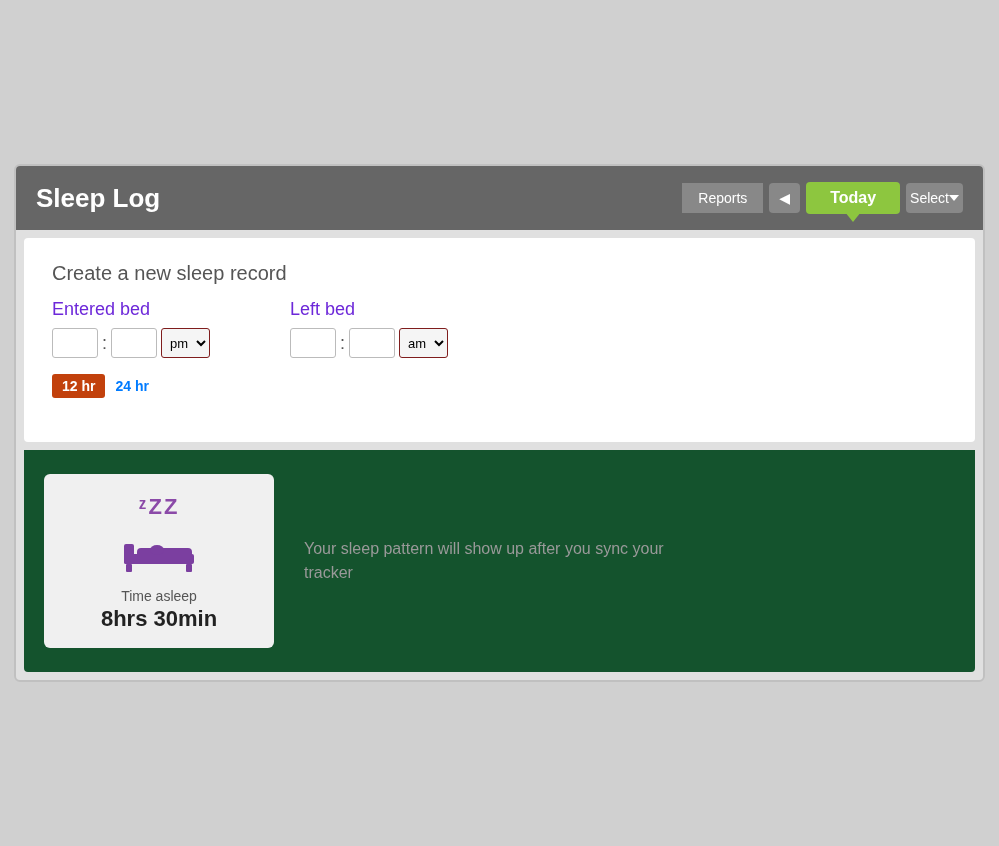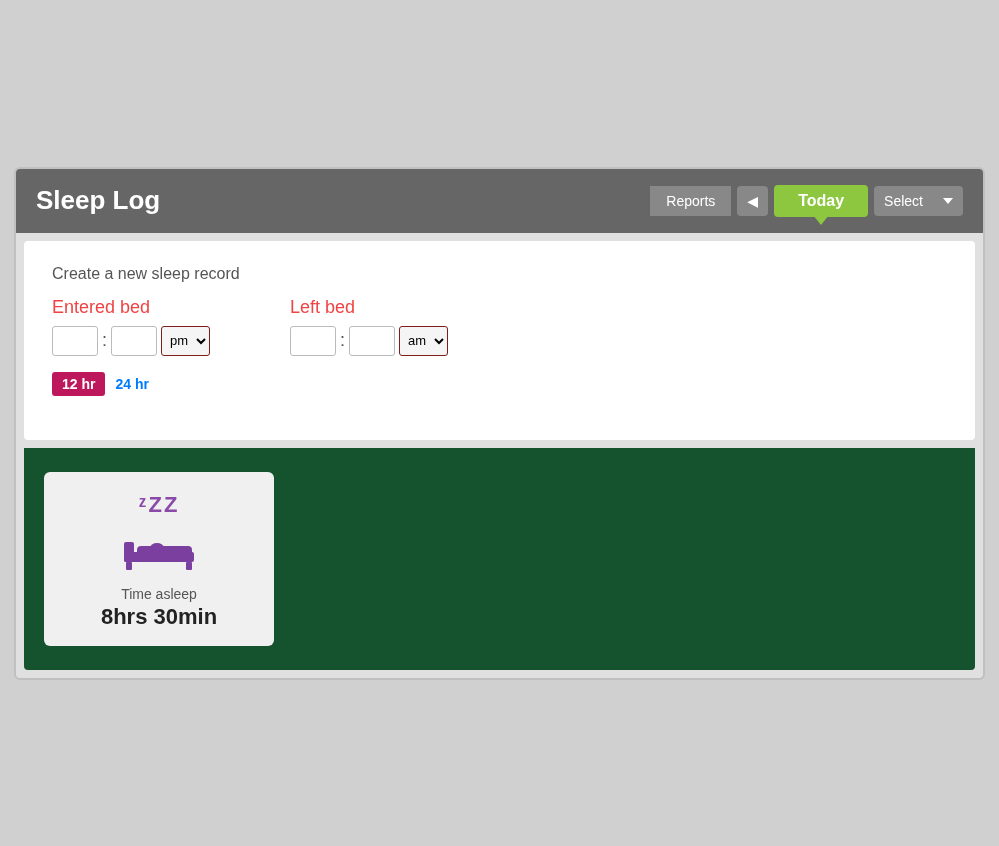--- a/index.html
+++ b/index.html
@@ -76,57 +76,57 @@
       height: 0;
       border-left: 8px solid transparent;
       border-right: 8px solid transparent;
       border-top: 10px solid #8dc63f;
     }
     .btn-select {
       background: #888;
       color: #fff;
       border: none;
       border-radius: 4px;
-      padding: 7px 10px;
-      font-size: 14px;
-      cursor: pointer;
-      display: flex;
-      align-items: center;
-      gap: 20px;
+      padding: 7px 4px;
+      font-size: 14px;
+      cursor: pointer;
+      display: flex;
+      align-items: center;
+      gap: 0;
     }
     .btn-select .arrow-down {
       width: 0;
       height: 0;
       border-left: 5px solid transparent;
       border-right: 5px solid transparent;
       border-top: 6px solid #fff;
     }
 
     
     .create-panel {
       background: #fff;
       margin: 8px;
       padding: 24px 28px;
       border-radius: 4px;
     }
     .create-title {
-      font-size: 16px;
+      font-size: 20px;
       color: #555;
       margin-bottom: 14px;
     }
     .form-row {
       display: flex;
       align-items: flex-start;
       gap: 80px;
       margin-bottom: 16px;
     }
     .form-group label {
       display: block;
       font-size: 18px;
-      color: #ef4444;
+      color: #6d28d9;
       margin-bottom: 8px;
     }
     .time-inputs {
       display: flex;
       align-items: center;
       gap: 4px;
     }
     .time-inputs input {
       width: 46px;
       height: 30px;
@@ -147,21 +147,21 @@
       background: #f5f5f5;
       padding: 0 4px;
     }
     .format-row {
       display: flex;
       align-items: center;
       gap: 10px;
       margin-bottom: 20px;
     }
     .btn-12hr {
-      background: #be185d;
+      background: #c2410c;
       color: #fff;
       border: none;
       border-radius: 3px;
       padding: 4px 10px;
       font-size: 14px;
       font-weight: bold;
       cursor: pointer;
     }
     .btn-24hr {
       background: transparent;
@@ -309,15 +309,16 @@
           <rect x="5" y="18" width="10" height="20" rx="2" fill="#7b3fa0"></rect>
 
           <rect x="18" y="22" width="55" height="12" rx="4" fill="#7b3fa0"></rect>
 
           <ellipse cx="38" cy="24" rx="7" ry="5" fill="#7b3fa0"></ellipse>
         </svg>
       </div>
       <div class="sleep-label">Time asleep</div>
       <div class="sleep-time">8hrs 30min</div>
     </div>
+    <div class="sleep-message">Your sleep pattern will show up after you sync your tracker</div>
   </div>
 
 </div>
 
 </body></html>

